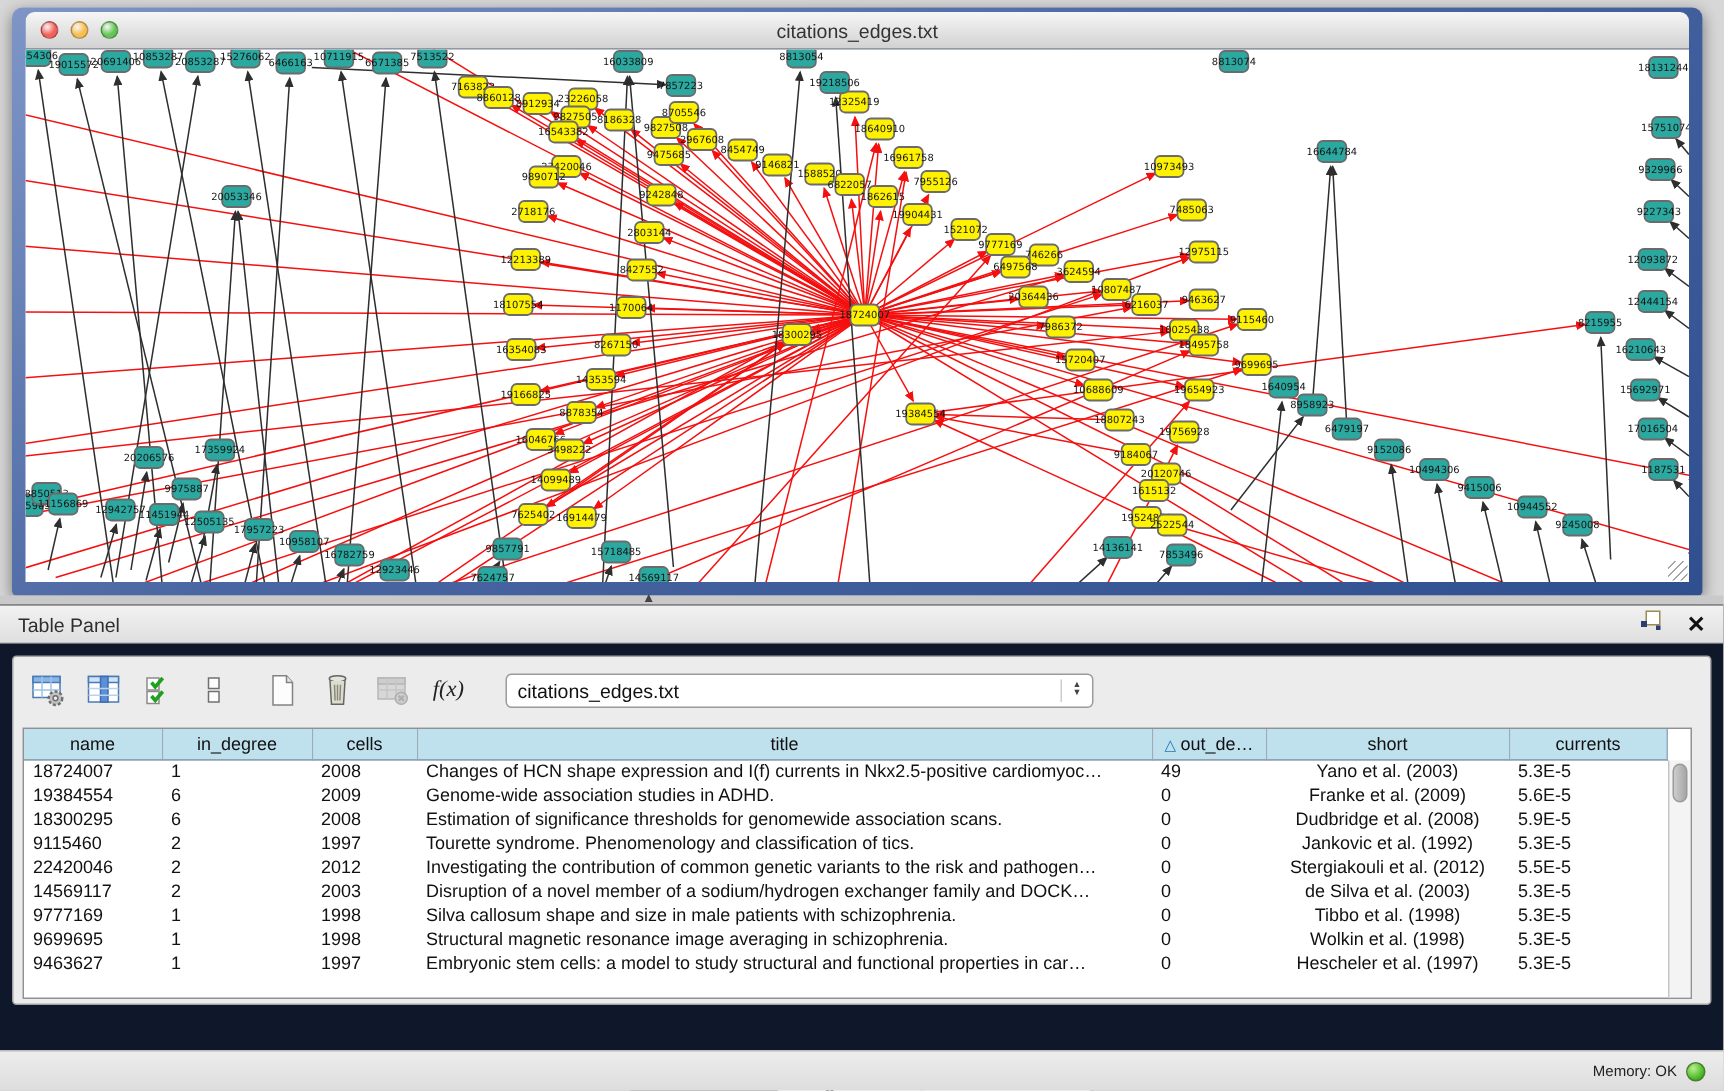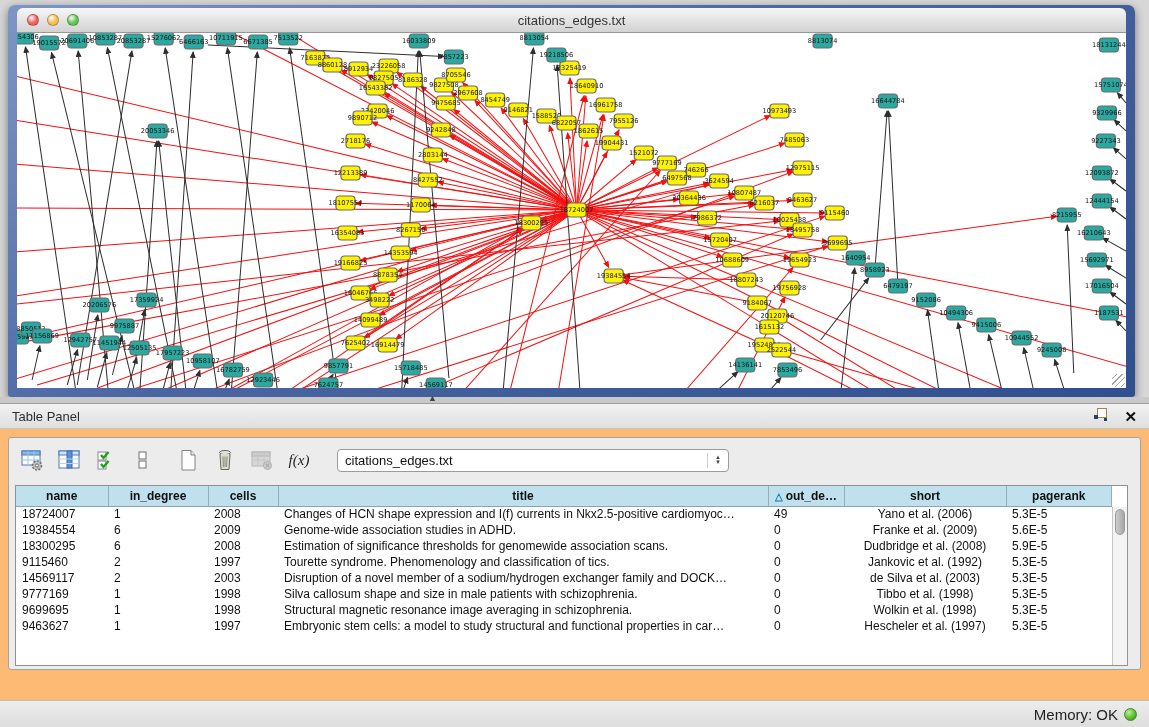--- a/index.html
+++ b/index.html
@@ -22,21 +22,21 @@
   .canvas svg{position:absolute;inset:0;width:100%;height:100%}
   .resize-grip{position:absolute;right:1px;bottom:1px;width:13px;height:13px;opacity:.8;
     background:repeating-linear-gradient(135deg,transparent 0 3px,#8f8f8f 3px 4px)}
 
   
   .splitter{position:absolute;left:0;top:397px;width:1149px;height:6px;background:#c9c9c9}
   .splitter .knob{position:absolute;left:428px;top:-4px;font-size:9px;color:#444}
 
   
   .table-panel{position:absolute;left:0;top:403px;width:1149px;height:297px;
-    background:#fdba74;border-top:1px solid #9e9e9e}
+    background:#0f172a;border-top:1px solid #9e9e9e}
   .panel-header{height:25px;display:flex;align-items:center;padding:0 12px;
     background:linear-gradient(#f2f2f2,#dfdfdf);border-bottom:1px solid #c4c4c4}
   .panel-title{font-size:13px;color:#2e2e2e}
   .panel-actions{margin-left:auto;display:flex;gap:16px;align-items:center}
   .panel-actions .x{font-size:15px;font-weight:bold;color:#111;line-height:1}
 
   .inner{position:absolute;left:8px;right:8px;top:33px;height:233px;
     background:#ececec;border:1px solid #a3a3a3;border-radius:3px}
   .toolbar{display:flex;align-items:center;gap:7px;padding:8px 8px 4px 8px}
   .tbtn{width:30px;height:28px;display:flex;align-items:center;justify-content:center;
@@ -45,41 +45,41 @@
     font-size:15px;color:#222}
   .combo{margin-left:16px;width:392px;height:23px;background:#fff;border:1px solid #9b9b9b;
     border-radius:4px;display:flex;align-items:center;padding:0 7px;font-size:13px;color:#111}
   .combo .arrows{margin-left:auto;display:flex;flex-direction:column;align-items:center;
     font-size:6px;line-height:5px;color:#444;padding-left:7px;border-left:1px solid #ccc;height:15px;justify-content:center}
 
   .table-wrap{position:absolute;left:6px;right:12px;top:47px;bottom:3px;
     background:#fff;border:1px solid #919191;overflow:hidden}
   table{border-collapse:collapse;table-layout:fixed;width:calc(100% - 15px);font-size:12px}
   th{background:#bfe1ee;border-right:1px solid #93aebe;border-bottom:1px solid #8ba4b4;
-    font-weight:bold;height:20px;color:#111;padding:0 4px;white-space:nowrap;overflow:hidden}
+    font-weight:normal;height:20px;color:#111;padding:0 4px;white-space:nowrap;overflow:hidden}
   .sort-tri{color:#1a79b5;font-size:10px;margin-right:3px}
   td{height:16px;padding:0 2px 0 6px;white-space:nowrap;overflow:hidden;color:#111}
   td.center{text-align:center;padding:0}
   .vscroll{position:absolute;right:0;top:21px;bottom:0;width:15px;background:#f4f4f4;
     border-left:1px solid #c6c6c6}
   .vscroll .thumb{position:absolute;left:2px;right:2px;top:2px;height:26px;border-radius:5px;
     background:linear-gradient(90deg,#cdcdcd,#a6a6a6);border:1px solid #9a9a9a}
 
   .tabs{position:absolute;left:0;right:0;top:271px;display:flex;justify-content:center}
   .tabseg{display:flex;border:1px solid #9d9d9d;border-radius:5px;overflow:hidden;
     background:#fff;box-shadow:0 1px 2px rgba(0,0,0,.2)}
   .tab{padding:3px 15px;font-size:13px;color:#222;border-right:1px solid #bbb;
     background:linear-gradient(#fdfdfd,#efefef)}
   .tab.selected{background:linear-gradient(#9d9d9d,#7c7c7c);color:#fff}
   .tab:last-child{border-right:none}
 
   .statusbar{position:absolute;left:0;top:700px;width:1149px;height:27px;
     background:linear-gradient(#ededed,#dddddd);border-top:1px solid #bdbdbd;
     display:flex;align-items:center;justify-content:flex-end;padding-right:12px;gap:6px}
-  .mem{font-size:15px;color:#222}
+  .mem{font-size:10px;color:#222}
   .dot{width:13px;height:13px;border-radius:50%;border:1px solid #49812b;
     background:radial-gradient(circle at 35% 30%,#b9ef92,#52bd2a 60%,#2f9210)}
 </style>
 </head>
 <body>
 
 <div>
 
   <div class="net-window">
     <div class="titlebar">
@@ -858,31 +858,31 @@
               <col>
           </colgroup>
           <thead>
               <tr id="tbl-head">
                 <th>name</th>
                 <th>in_degree</th>
                 <th>cells</th>
                 <th>title</th>
                 <th><span class="sort-tri">△</span>out_de…</th>
                 <th>short</th>
-                <th>pagerank</th>
+                <th>currents</th>
               </tr>
             </thead>
           <tbody id="tbl-body">
               <tr>
                 <td>18724007</td>
                 <td>1</td>
                 <td>2008</td>
                 <td>Changes of HCN shape expression and I(f) currents in Nkx2.5-positive cardiomyoc…</td>
                 <td>49</td>
-                <td class="center">Yano et al. (2006)</td>
+                <td class="center">Yano et al. (2003)</td>
                 <td>5.3E-5</td>
               </tr>
               <tr>
                 <td>19384554</td>
                 <td>6</td>
                 <td>2009</td>
                 <td>Genome-wide association studies in ADHD.</td>
                 <td>0</td>
                 <td class="center">Franke et al. (2009)</td>
                 <td>5.6E-5</td>
@@ -897,20 +897,29 @@
                 <td>5.9E-5</td>
               </tr>
               <tr>
                 <td>9115460</td>
                 <td>2</td>
                 <td>1997</td>
                 <td>Tourette syndrome. Phenomenology and classification of tics.</td>
                 <td>0</td>
                 <td class="center">Jankovic et al. (1992)</td>
                 <td>5.3E-5</td>
+              </tr>
+              <tr>
+                <td>22420046</td>
+                <td>2</td>
+                <td>2012</td>
+                <td>Investigating the contribution of common genetic variants to the risk and pathogen…</td>
+                <td>0</td>
+                <td class="center">Stergiakouli et al. (2012)</td>
+                <td>5.5E-5</td>
               </tr>
               <tr>
                 <td>14569117</td>
                 <td>2</td>
                 <td>2003</td>
                 <td>Disruption of a novel member of a sodium/hydrogen exchanger family and DOCK…</td>
                 <td>0</td>
                 <td class="center">de Silva et al. (2003)</td>
                 <td>5.3E-5</td>
               </tr>

